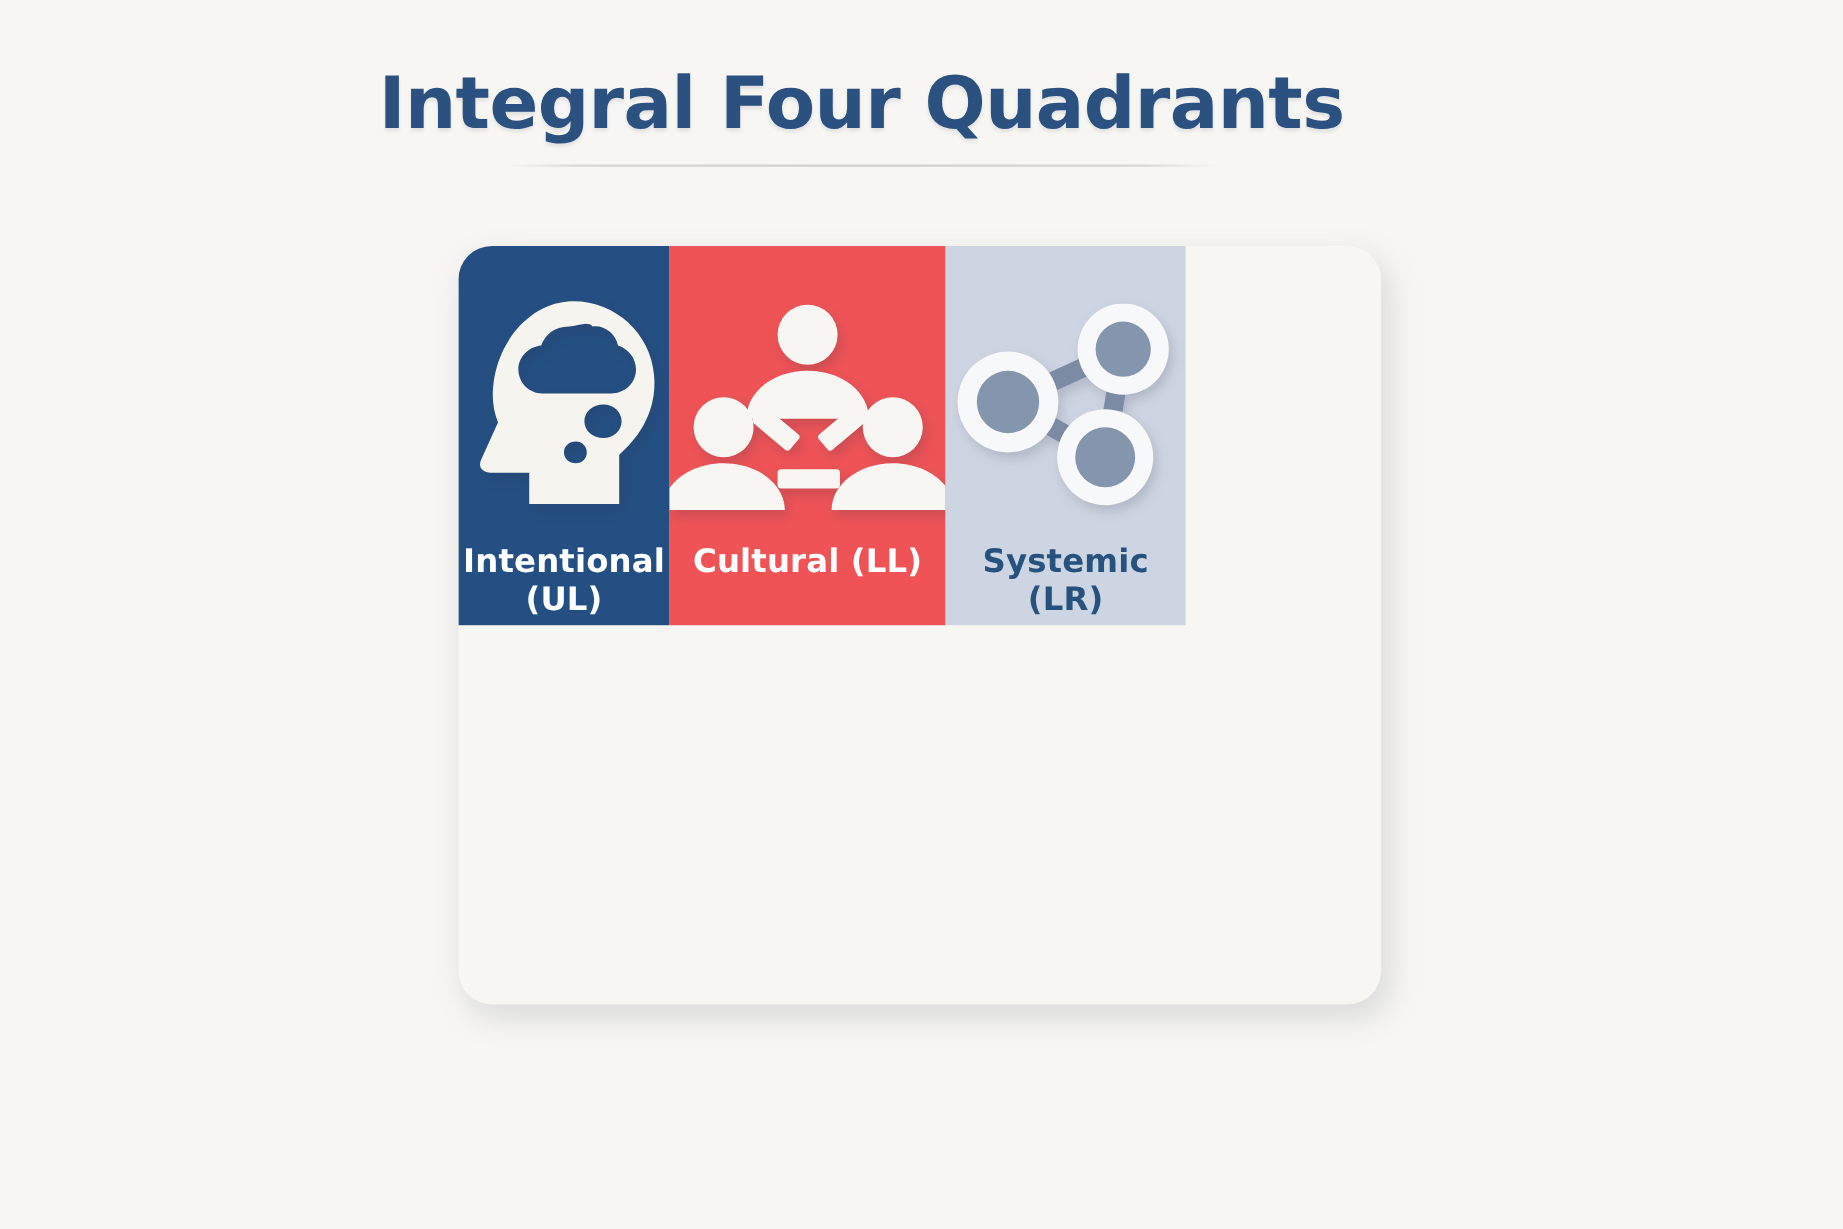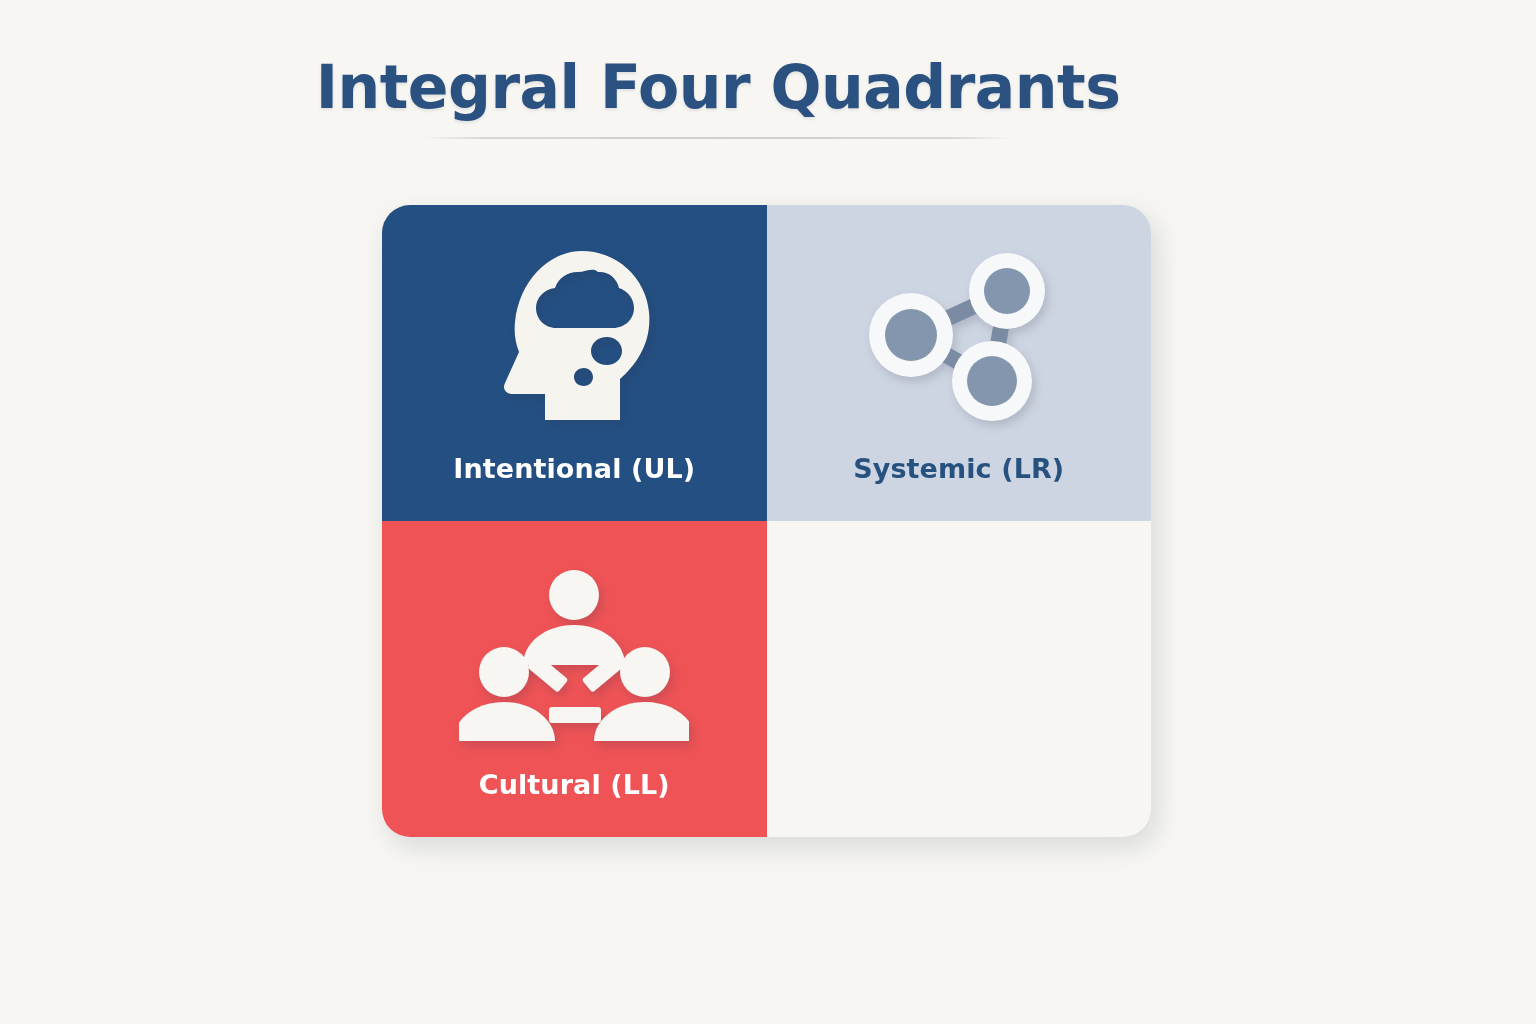--- a/index.html
+++ b/index.html
@@ -49,21 +49,21 @@
   
   .quadrant-card {
     position: absolute;
     left: 382px;
     top: 205px;
     width: 769px;
     height: 632px;
     border-radius: 28px;
     overflow: hidden;
     display: grid;
-    grid-template-columns: 1fr 1fr;
+    grid-template-columns: 1fr 1fr 1fr 1fr;
     grid-template-rows: 1fr 1fr;
     box-shadow: 6px 10px 26px rgba(110,118,132,0.22);
   }
   .quadrant {
     position: relative;
     display: flex;
     flex-direction: column;
     align-items: center;
     justify-content: flex-start;
   }
@@ -139,39 +139,20 @@
           C 88 134 92 138 98 138
           C 103 138 107 134 107 129
           C 107 124 103 120 98 120 Z
         "></path>
       </svg>
     </div>
     <div class="quad-label">Intentional (UL)</div>
   </div>
 
 
-  <div class="quadrant q-lr">
-    <div class="icon-wrap">
-      <svg class="icon-svg shadowed" width="200" height="176" viewBox="0 0 200 176">
-
-        <line x1="52" y1="82" x2="148" y2="38" stroke="#7b8ba3" stroke-width="16" stroke-linecap="round"></line>
-        <line x1="148" y1="38" x2="133" y2="128" stroke="#7b8ba3" stroke-width="16" stroke-linecap="round"></line>
-        <line x1="52" y1="82" x2="133" y2="128" stroke="#7b8ba3" stroke-width="16" stroke-linecap="round"></line>
-
-        <circle cx="148" cy="38" r="38" fill="#f7f8fa"></circle>
-        <circle cx="148" cy="38" r="23" fill="#8496ad"></circle>
-        <circle cx="52" cy="82" r="42" fill="#f7f8fa"></circle>
-        <circle cx="52" cy="82" r="26" fill="#8496ad"></circle>
-        <circle cx="133" cy="128" r="40" fill="#f7f8fa"></circle>
-        <circle cx="133" cy="128" r="25" fill="#8496ad"></circle>
-      </svg>
-    </div>
-    <div class="quad-label">Systemic (LR)</div>
-  </div>
-
   <div class="quadrant q-ll">
     <div class="icon-wrap">
       <svg class="icon-svg shadowed" width="230" height="176" viewBox="0 0 230 176">
 
         <rect x="69" y="96" width="40" height="17" rx="3" fill="#f8f6f2" transform="rotate(40 89 104)"></rect>
         <rect x="123" y="96" width="40" height="17" rx="3" fill="#f8f6f2" transform="rotate(-40 143 104)"></rect>
         <rect x="90" y="138" width="52" height="16" rx="3" fill="#f8f6f2"></rect>
 
         <circle cx="115" cy="26" r="25" fill="#f8f6f2"></circle>
         <path fill="#f8f6f2" d="M 115 56 C 144 56 166 74 166 96 L 64 96 C 64 74 86 56 115 56 Z"></path>
@@ -179,13 +160,32 @@
         <circle cx="45" cy="103" r="25" fill="#f8f6f2"></circle>
         <path fill="#f8f6f2" d="M 45 133 C 74 133 96 151 96 172 L -6 172 C -6 151 16 133 45 133 Z"></path>
 
         <circle cx="186" cy="103" r="25" fill="#f8f6f2"></circle>
         <path fill="#f8f6f2" d="M 186 133 C 215 133 237 151 237 172 L 135 172 C 135 151 157 133 186 133 Z"></path>
       </svg>
     </div>
     <div class="quad-label">Cultural (LL)</div>
   </div>
 
+  <div class="quadrant q-lr">
+    <div class="icon-wrap">
+      <svg class="icon-svg shadowed" width="200" height="176" viewBox="0 0 200 176">
+
+        <line x1="52" y1="82" x2="148" y2="38" stroke="#7b8ba3" stroke-width="16" stroke-linecap="round"></line>
+        <line x1="148" y1="38" x2="133" y2="128" stroke="#7b8ba3" stroke-width="16" stroke-linecap="round"></line>
+        <line x1="52" y1="82" x2="133" y2="128" stroke="#7b8ba3" stroke-width="16" stroke-linecap="round"></line>
+
+        <circle cx="148" cy="38" r="38" fill="#f7f8fa"></circle>
+        <circle cx="148" cy="38" r="23" fill="#8496ad"></circle>
+        <circle cx="52" cy="82" r="42" fill="#f7f8fa"></circle>
+        <circle cx="52" cy="82" r="26" fill="#8496ad"></circle>
+        <circle cx="133" cy="128" r="40" fill="#f7f8fa"></circle>
+        <circle cx="133" cy="128" r="25" fill="#8496ad"></circle>
+      </svg>
+    </div>
+    <div class="quad-label">Systemic (LR)</div>
+  </div>
+
 </div>
 
 </body></html>

